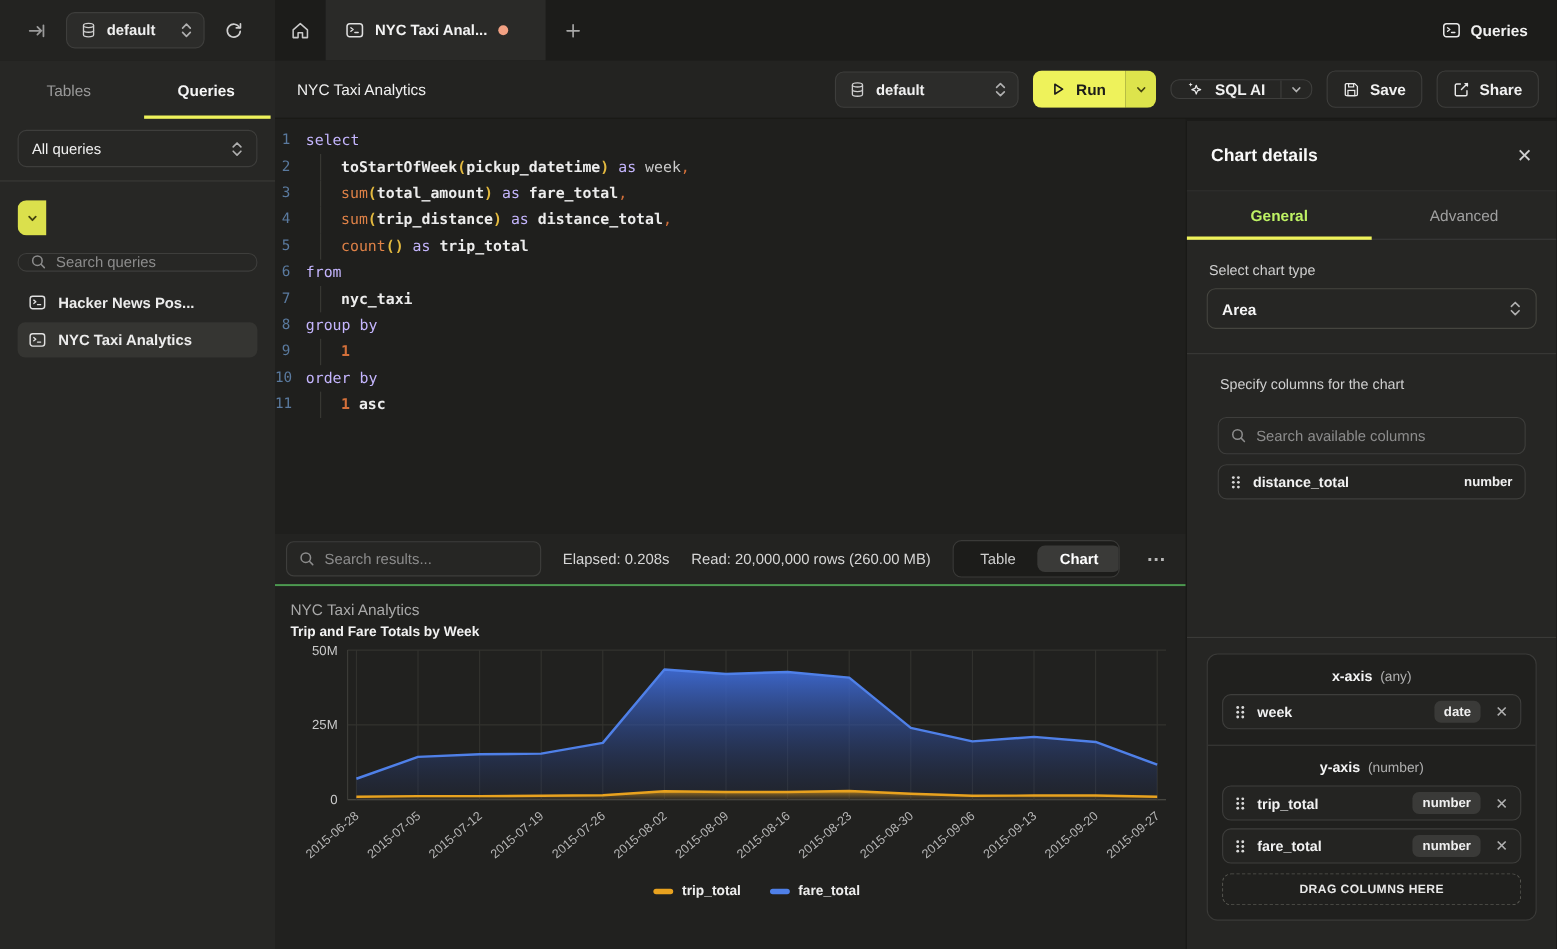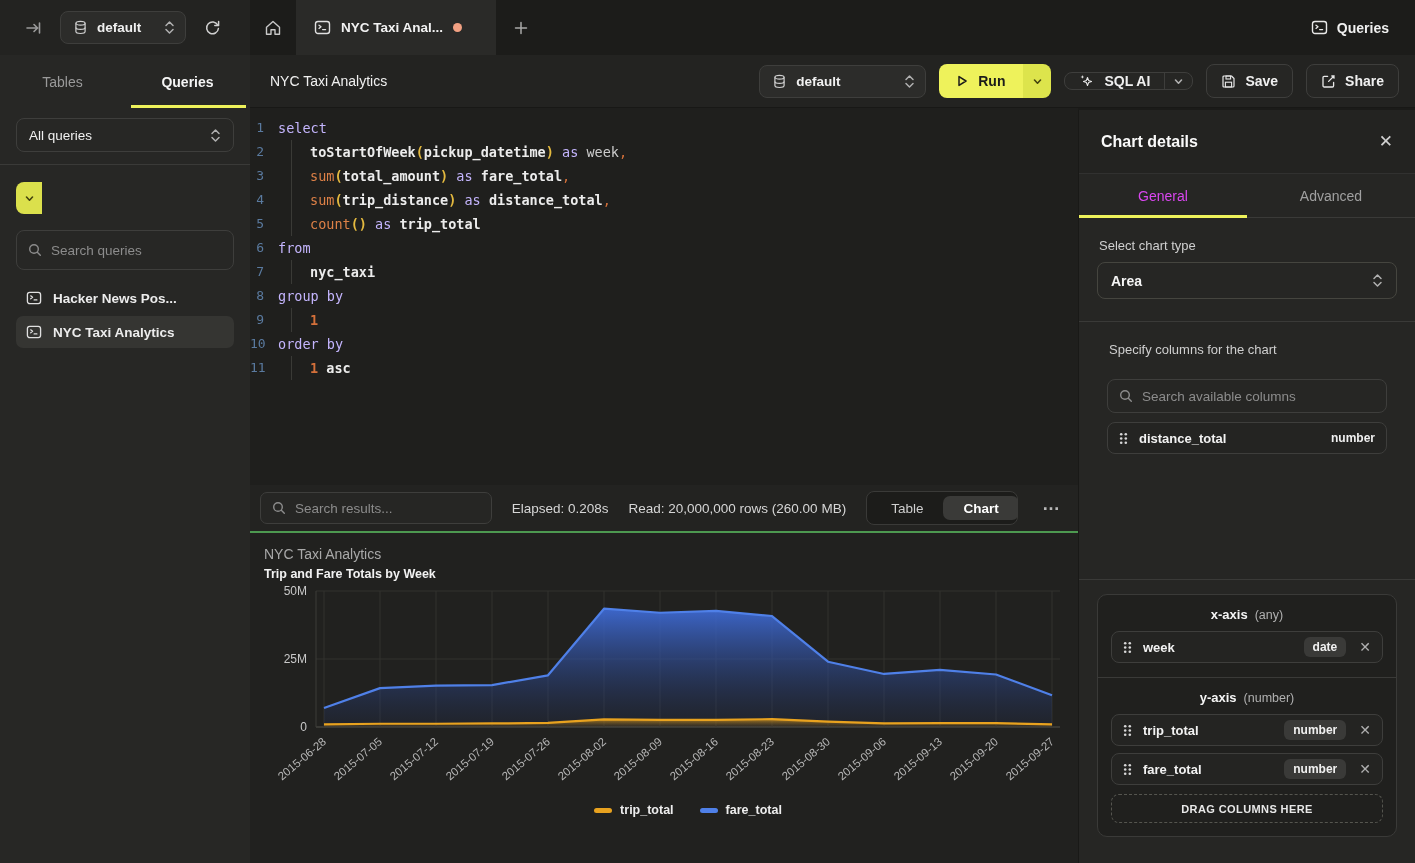--- a/index.html
+++ b/index.html
@@ -27,21 +27,21 @@
   .sb-tabs { display:flex; height:53px; }
   .sb-tab { flex:1; display:flex; align-items:center; justify-content:center; font-size:14px; color:#9a9a9a; cursor:pointer; position:relative; }
   .sb-tab.active { color:#f5f5f5; font-weight:700; }
   .sb-tab.active::after { content:""; position:absolute; left:6px; right:4px; bottom:0; height:3px; background:#eef25b; }
   .sb-body { padding:10px 16px 0 16px; }
   .sb-select { display:flex; align-items:center; justify-content:space-between; height:34px; border:1px solid #3e3e3c; border-radius:8px; padding:0 12px; font-size:13.5px; color:#f0f0f0; cursor:pointer; }
   .sb-divider { height:1px; background:#3a3a38; margin:12px -16px 0 -16px; }
   .new-query-btn { margin-top:17px; display:flex; height:32px; border-radius:8px; overflow:hidden; cursor:pointer; }
   .nq-main { flex:1; display:flex; align-items:center; justify-content:center; gap:8px; background:#eef25b; color:#1b1b19; font-size:13.5px; font-weight:700; }
   .nq-caret { width:26px; display:flex; align-items:center; justify-content:center; background:#dbe04c; color:#3a3a10; }
-  .sb-search { margin-top:16px; display:flex; align-items:center; gap:9px; height:40px; border:1px solid #3e3e3c; border-radius:8px; padding:0 11px; color:#8c8c8c; }
+  .sb-search { margin-top:16px; display:flex; gap:9px; height:17px; border:1px solid #3e3e3c; border-radius:8px; padding:0 11px; color:#8c8c8c; }
   .sb-search input { border:none; outline:none; background:transparent; color:#d8d8d8; font-size:13.5px; width:100%; font-family:inherit; }
   .sb-search input::placeholder { color:#8c8c8c; }
   .query-list { margin-top:12px; display:flex; flex-direction:column; gap:2px; }
   .query-item { display:flex; align-items:center; gap:11px; height:32px; padding:0 10px; border-radius:7px; font-size:13.5px; font-weight:700; color:#ececec; cursor:pointer; }
   .query-item.active { background:#353532; }
 
   
   .toolbar { position:absolute; left:250px; top:55px; width:1165px; height:53px; background:#232321; border-bottom:1px solid #181816; display:flex; align-items:center; padding:0 16px 0 20px; }
   .toolbar .title { font-size:14px; color:#f0f0f0; }
   .toolbar-right { margin-left:auto; display:flex; align-items:center; gap:13px; }
@@ -87,21 +87,21 @@
   .legend-item { display:flex; align-items:center; gap:8px; font-size:12.5px; font-weight:700; color:#ededed; }
   .legend-swatch { width:18px; height:5px; border-radius:2.5px; }
 
   
   .panel { position:absolute; left:1078px; top:110px; width:337px; height:753px; background:#262624; border-left:1px solid #191917; display:flex; flex-direction:column; }
   .panel-header { height:64px; display:flex; align-items:center; padding:0 22px; border-bottom:1px solid #313130; background:#232321; }
   .panel-header .ph-title { font-size:16px; font-weight:700; color:#fafafa; flex:1; }
   .panel-close { color:#d0d0d0; font-size:17px; cursor:pointer; }
   .panel-tabs { display:flex; height:44px; border-bottom:1px solid #3a3a38; }
   .panel-tab { flex:1; display:flex; align-items:center; justify-content:center; font-size:14px; color:#a0a0a0; cursor:pointer; position:relative; }
-  .panel-tab.active { color:#d946ef; font-weight:400; }
+  .panel-tab.active { color:#bef264; font-weight:700; }
   .panel-tab.active::after { content:""; position:absolute; left:0; right:0; bottom:-1px; height:3px; background:#eef25b; }
   .panel-body { flex:1; display:flex; flex-direction:column; padding:20px 18px 26px 18px; overflow:hidden; }
   .field-label { font-size:13px; color:#cfcfcf; margin:0 0 9px 2px; }
   .panel-select { display:flex; align-items:center; justify-content:space-between; height:37px; border:1px solid #45453f; border-radius:8px; padding:0 13px; font-size:14px; font-weight:700; color:#f5f5f5; cursor:pointer; }
   .panel-divider { height:1px; background:#3a3a38; margin:22px -18px 0 -18px; }
   .columns-area { margin:20px 10px 0 10px; }
   .col-search { display:flex; align-items:center; gap:9px; height:34px; border:1px solid #3e3e3c; border-radius:8px; padding:0 11px; color:#8c8c8c;margin-top:22px; }
   .col-search input { border:none; outline:none; background:transparent; color:#d8d8d8; font-size:13.5px; width:100%; font-family:inherit; }
   .col-search input::placeholder { color:#8c8c8c; }
   .chip { display:flex; align-items:center; gap:11px; height:32px; border:1px solid #3e3e3c; border-radius:8px; padding:0 11px; background:#242422; }

